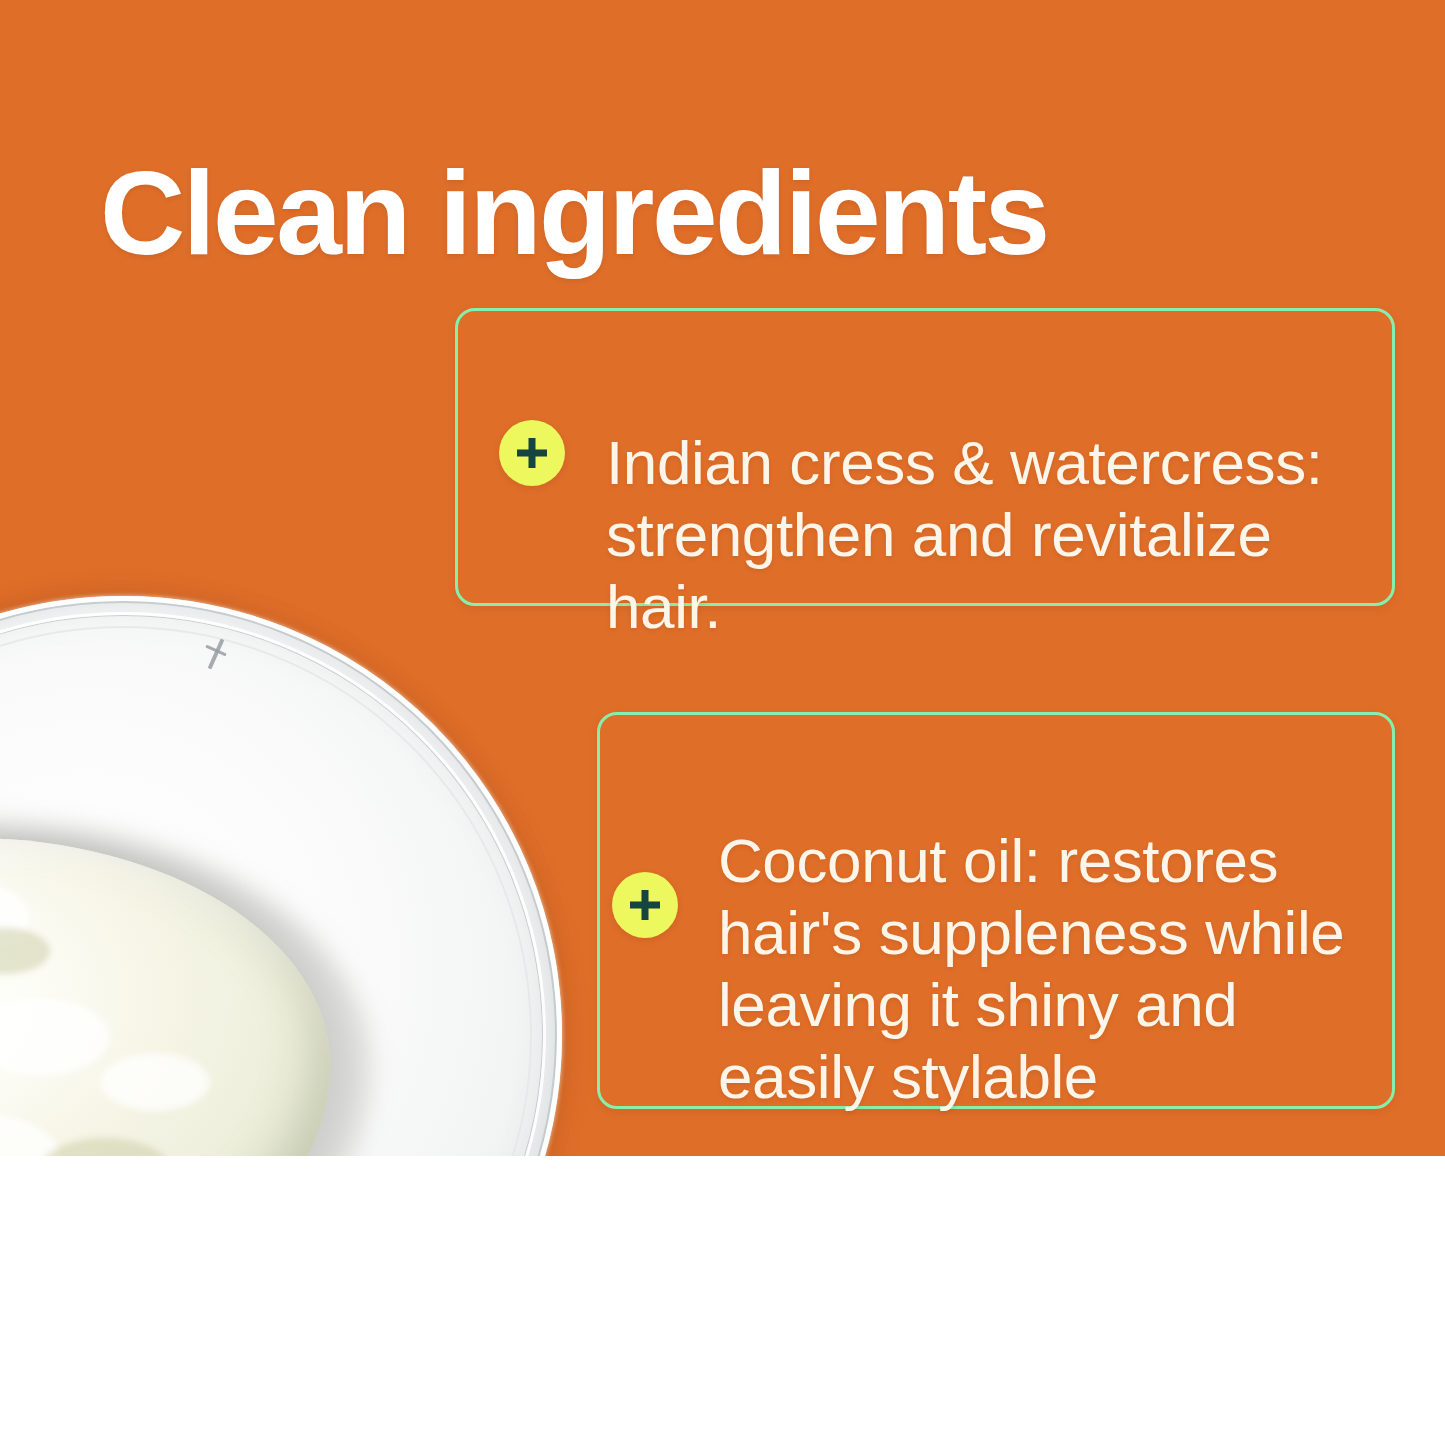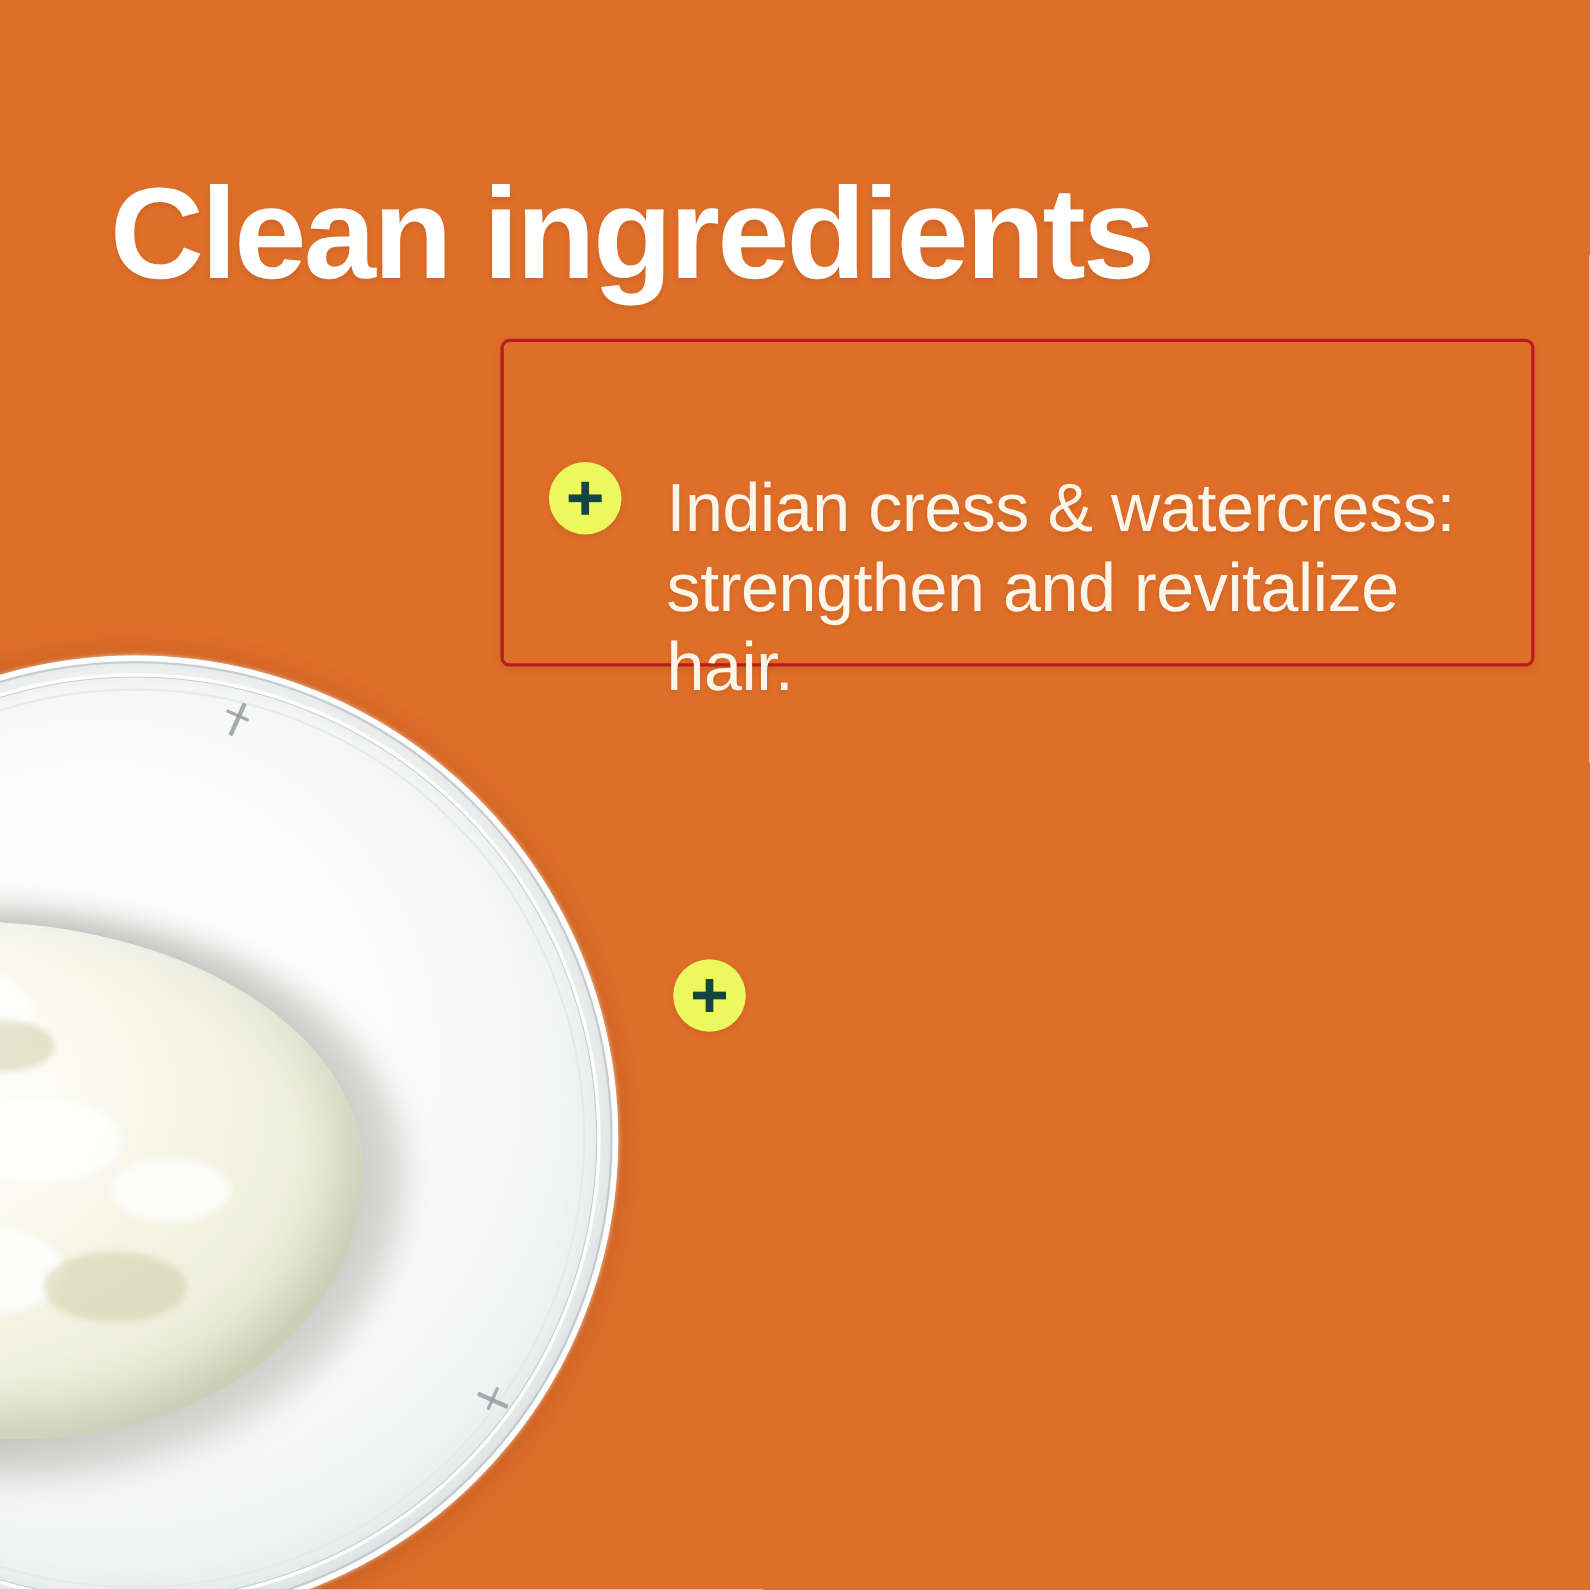--- a/index.html
+++ b/index.html
@@ -4,21 +4,21 @@
 <title>Clean ingredients</title>
 <style>
   html, body {
     margin: 0;
     padding: 0;
     background: #ffffff;
   }
   #canvas {
     position: relative;
     width: 1445px;
-    height: 1445px;
+    height: 1156px;
     overflow: hidden;
     background: #DF6E29;
     font-family: "Liberation Sans", sans-serif;
   }
 
   
   .photo-layer {
     position: absolute;
     left: 0;
     top: 0;
@@ -154,22 +154,22 @@
     line-height: 1.06;
     color: #FFFFFF;
     white-space: nowrap;
     text-shadow: 0 2px 5px rgba(130,60,20,0.18);
   }
 
   
   .card {
     position: absolute;
     box-sizing: border-box;
-    border: 3px solid #b91c1c;
-    border-radius: 8px;
+    border: 3px solid #86efac;
+    border-radius: 20px;
     box-shadow: 0 3px 8px rgba(120,55,18,0.13);
   }
   #card-1 { left: 455px; top: 308px; width: 940px; height: 298px; }
   #card-2 { left: 597px; top: 712px; width: 798px; height: 397px; }
 
   .card-text {
     position: absolute;
     color: #FCF6EA;
     font-size: 62px;
     font-weight: 400;
@@ -253,20 +253,23 @@
   <div class="card" id="card-1">
     <p class="card-text">Indian cress &amp; watercress: strengthen and revitalize hair.</p>
   </div>
   <div class="plus-badge" id="badge-1">
     <svg class="plus-glyph" viewBox="0 0 34 34">
       <rect class="bar" x="13.5" y="2" width="7" height="30"></rect>
       <rect class="bar" x="2" y="13.5" width="30" height="7"></rect>
     </svg>
   </div>
 
+  <div class="card" id="card-2">
+    <p class="card-text">Coconut oil: restores hair's suppleness while leaving it shiny and easily stylable</p>
+  </div>
   <div class="plus-badge" id="badge-2">
     <svg class="plus-glyph" viewBox="0 0 34 34">
       <rect class="bar" x="13.5" y="2" width="7" height="30"></rect>
       <rect class="bar" x="2" y="13.5" width="30" height="7"></rect>
     </svg>
   </div>
 
 
 </div>
 

